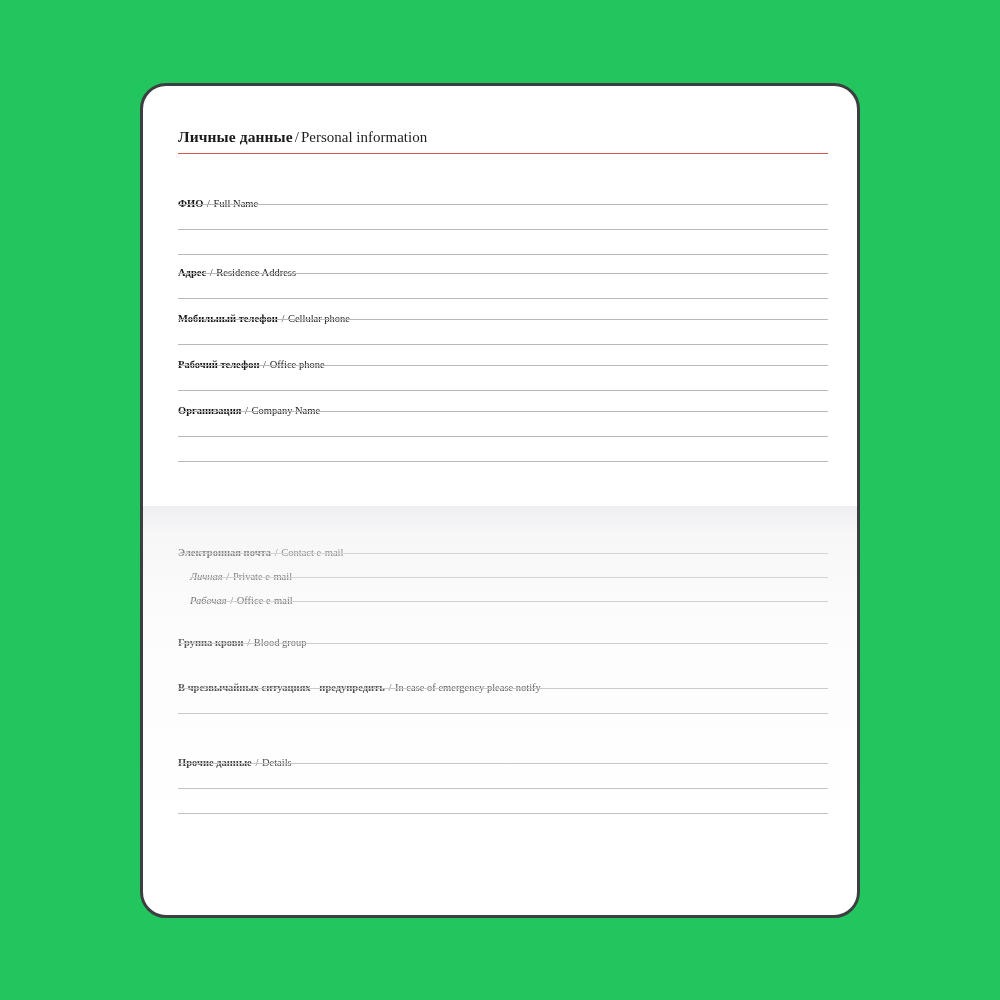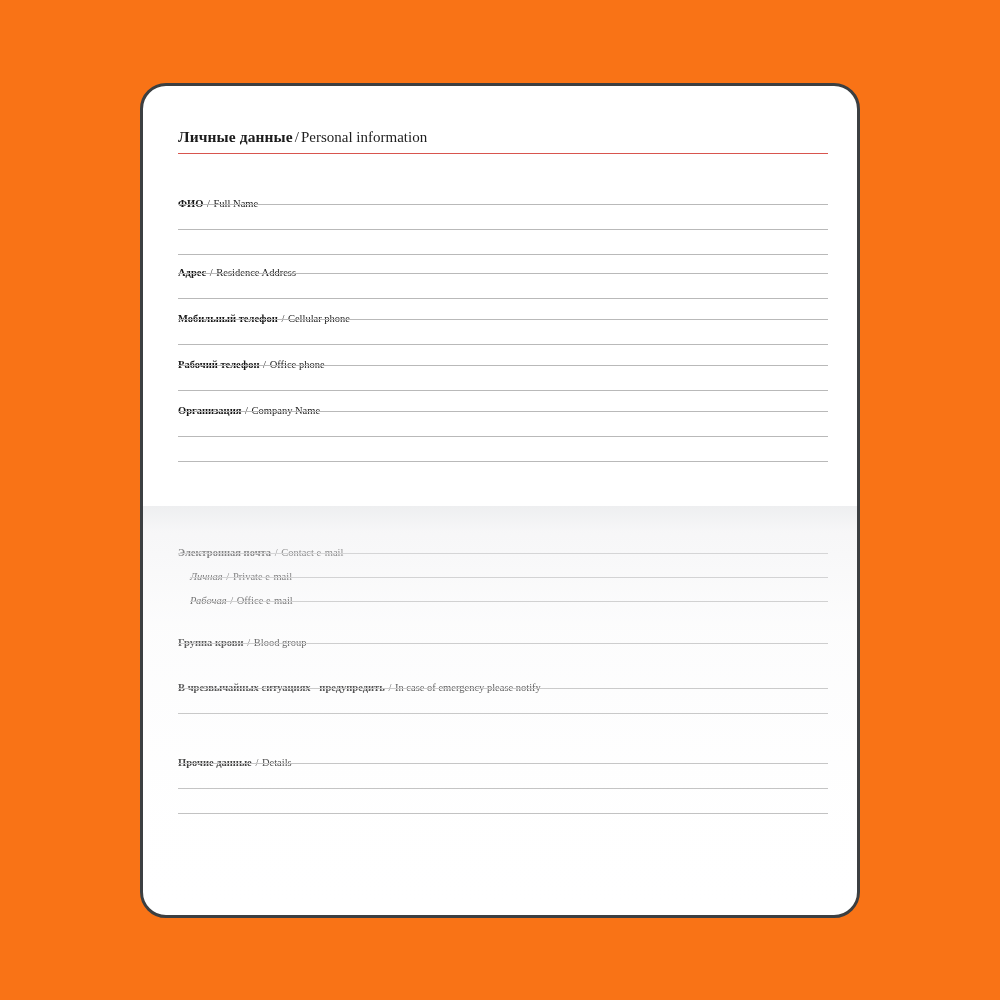--- a/index.html
+++ b/index.html
@@ -11,21 +11,21 @@
     overflow: hidden;
   }
   body {
     font-family: "Liberation Serif", serif;
   }
 
   .page-canvas {
     position: relative;
     width: 1000px;
     height: 1000px;
-    background: #f97316;
+    background: #22c55e;
   }
 
   
   .notebook {
     position: absolute;
     left: 140px;
     top: 83px;
     width: 720px;
     height: 835px;
     background: #ffffff;

